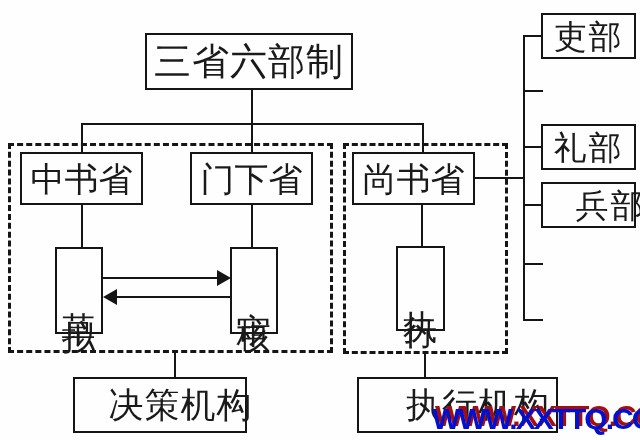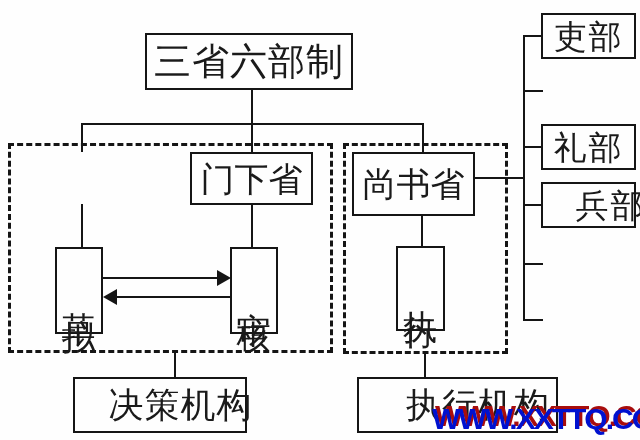--- a/index.html
+++ b/index.html
@@ -109,22 +109,23 @@
   <div class="line" style="left:523px; top:35px; width:2px; height:286px;"></div>
   <div class="line" style="left:523px; top:35px; width:20px; height:2px;"></div>
   <div class="line" style="left:523px; top:90px; width:20px; height:2px;"></div>
   <div class="line" style="left:523px; top:146px; width:20px; height:2px;"></div>
   <div class="line" style="left:523px; top:204px; width:20px; height:2px;"></div>
   <div class="line" style="left:523px; top:263px; width:20px; height:2px;"></div>
   <div class="line" style="left:523px; top:319px; width:20px; height:2px;"></div>
 
   <div class="node title" style="left:145px; top:33px; width:208px; height:57px;">三省六部制</div>
 
+  <div class="node" style="left:20px; top:152px; width:123px; height:53px;">中书省</div>
   <div class="node" style="left:190px; top:152px; width:123px; height:53px;">门下省</div>
-  <div class="node" style="left:352px; top:152px; width:123px; height:64px;">尚书省</div>
+  <div class="node" style="left:352px; top:152px; width:123px; height:53px;">尚书省</div>
 
   <div class="node vert" style="left:55px; top:247px; width:48px; height:87px;">草拟</div>
   <div class="node vert" style="left:230px; top:247px; width:48px; height:87px;">审核</div>
   <div class="node vert" style="left:396px; top:246px; width:49px; height:85px;">执行</div>
 
   <div class="node ministry" style="left:541px; top:13px; width:95px; height:46px;">吏部</div>
   <div class="node ministry" style="left:541px; top:124px; width:95px; height:46px;">礼部</div>
   <div class="node ministry" style="left:541px; top:182px; width:95px; height:46px;padding-left:44px;">兵部</div>
 
   <div class="node bottom-label" style="left:73px; top:377px; width:174px; height:56px;">决策机构</div>

